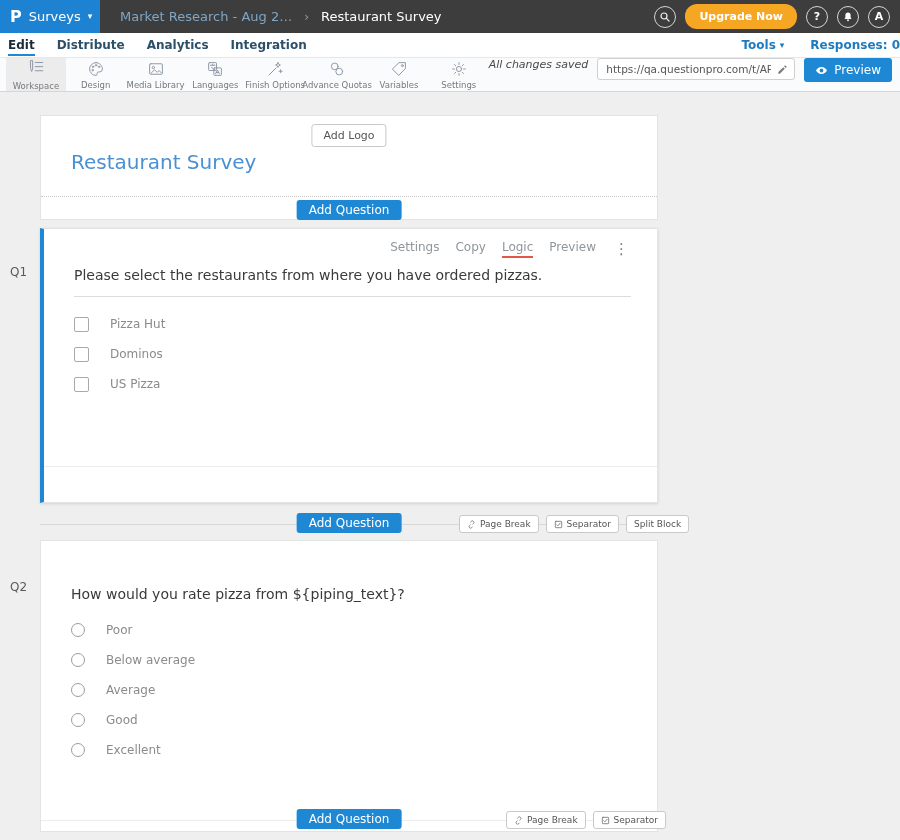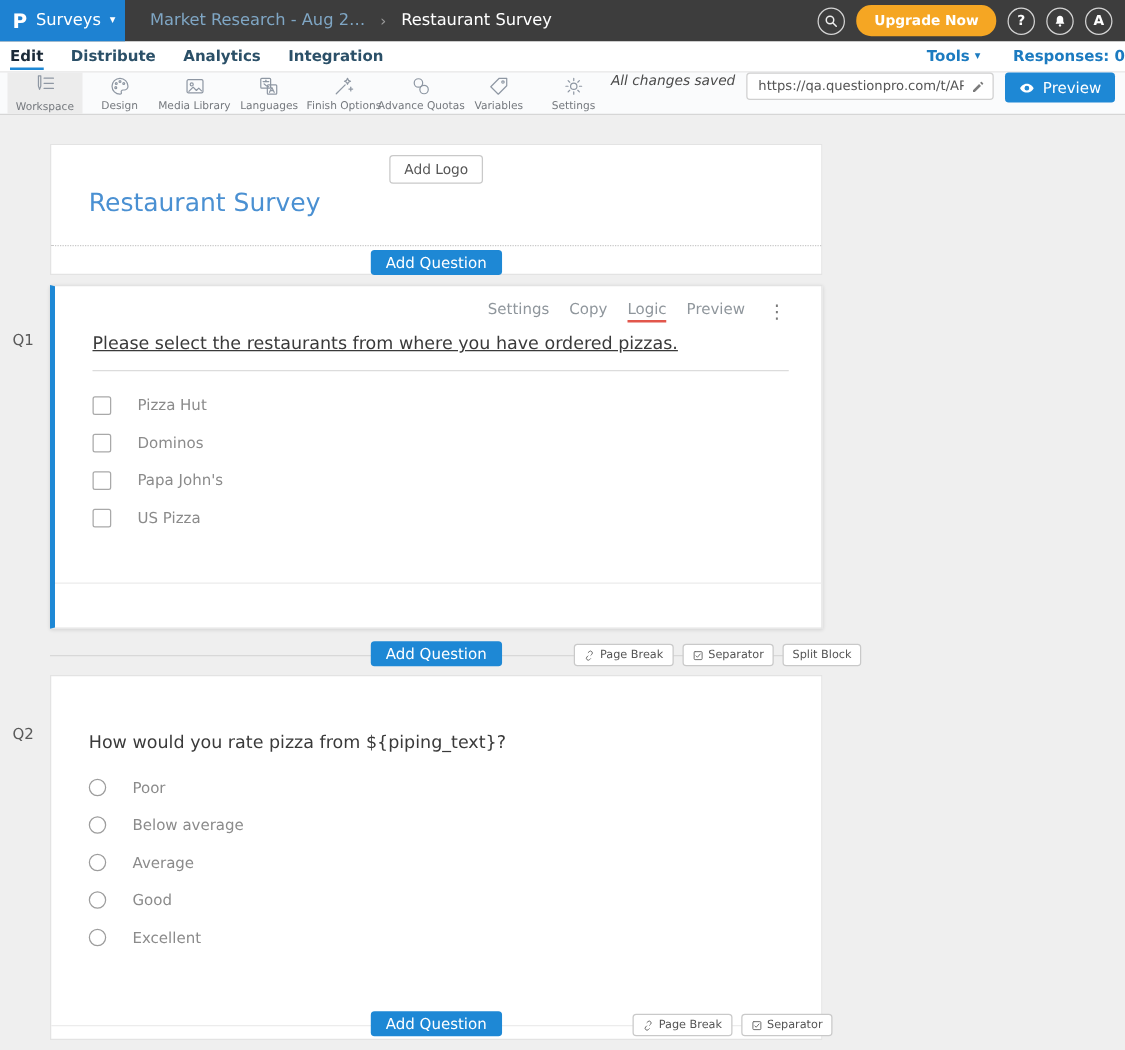--- a/index.html
+++ b/index.html
@@ -58,21 +58,21 @@
   .add-q{position:absolute;left:50%;transform:translateX(-50%);background:#1e88d5;color:#fff;border:none;border-radius:3px;
          font-size:12px;padding:0 12px;height:20px;line-height:21px;white-space:nowrap;}
   .survey-card .add-q{top:84px;}
 
   .q1-card{top:228px;height:275px;border-left:4px solid #1e88d5;box-shadow:0 1px 3px rgba(0,0,0,.12);}
   .q-menu{position:absolute;top:11px;right:28px;display:flex;align-items:center;gap:16px;font-size:12px;color:#8f969c;}
   .menu-item{cursor:pointer;padding-bottom:2px;border-bottom:2px solid transparent;}
   .menu-item.logic-active{border-bottom-color:#e2574c;}
   .kebab{font-size:15px;color:#7a7a7a;margin-left:2px;cursor:pointer;line-height:1;}
   .q-text{position:absolute;top:38px;left:30px;right:26px;font-size:14px;color:#3a3a3a;padding-bottom:13px;
-          border-bottom:1px solid #dcdcdc;cursor:text;text-decoration:underline;}
+          border-bottom:1px solid #dcdcdc;cursor:text;}
   .opt-list{position:absolute;top:80px;left:30px;right:30px;}
   .opt-row{display:flex;align-items:center;gap:21px;height:30px;}
   .checkbox{width:13px;height:13px;border:1px solid #a9a9a9;border-radius:2px;background:#fff;flex:none;cursor:pointer;}
   .radio{width:14px;height:14px;border:1px solid #9d9d9d;border-radius:50%;background:#fff;flex:none;box-sizing:border-box;cursor:pointer;}
   .opt-label{font-size:12px;color:#8b8b8b;}
   .addopt-row{position:absolute;top:204px;left:51px;right:28px;display:flex;justify-content:space-between;font-size:12px;}
   .blue-link{color:#3f9bd8;cursor:pointer;text-decoration:none;}
   .link-sep{color:#3f9bd8;margin:0 3px;}
   .q1-div{position:absolute;top:237px;left:0;right:0;border-top:1px solid #ececec;}
   .validation-row{position:absolute;top:247px;left:30px;right:26px;height:20px;display:flex;align-items:center;}
@@ -285,24 +285,20 @@
     </div>
     <div class="q-text">Please select the restaurants from where you have ordered pizzas.</div>
     <div class="opt-list">
       <div class="opt-row">
         <span class="checkbox"></span>
         <span class="opt-label">Pizza Hut</span>
       </div>
       <div class="opt-row">
         <span class="checkbox"></span>
         <span class="opt-label">Dominos</span>
-      </div>
-      <div class="opt-row">
-        <span class="checkbox"></span>
-        <span class="opt-label">Papa John's</span>
       </div>
       <div class="opt-row">
         <span class="checkbox"></span>
         <span class="opt-label">US Pizza</span>
       </div>
     </div>
     <div class="q1-div"></div>
   </section>
 
   <div class="insert-row ir1">

